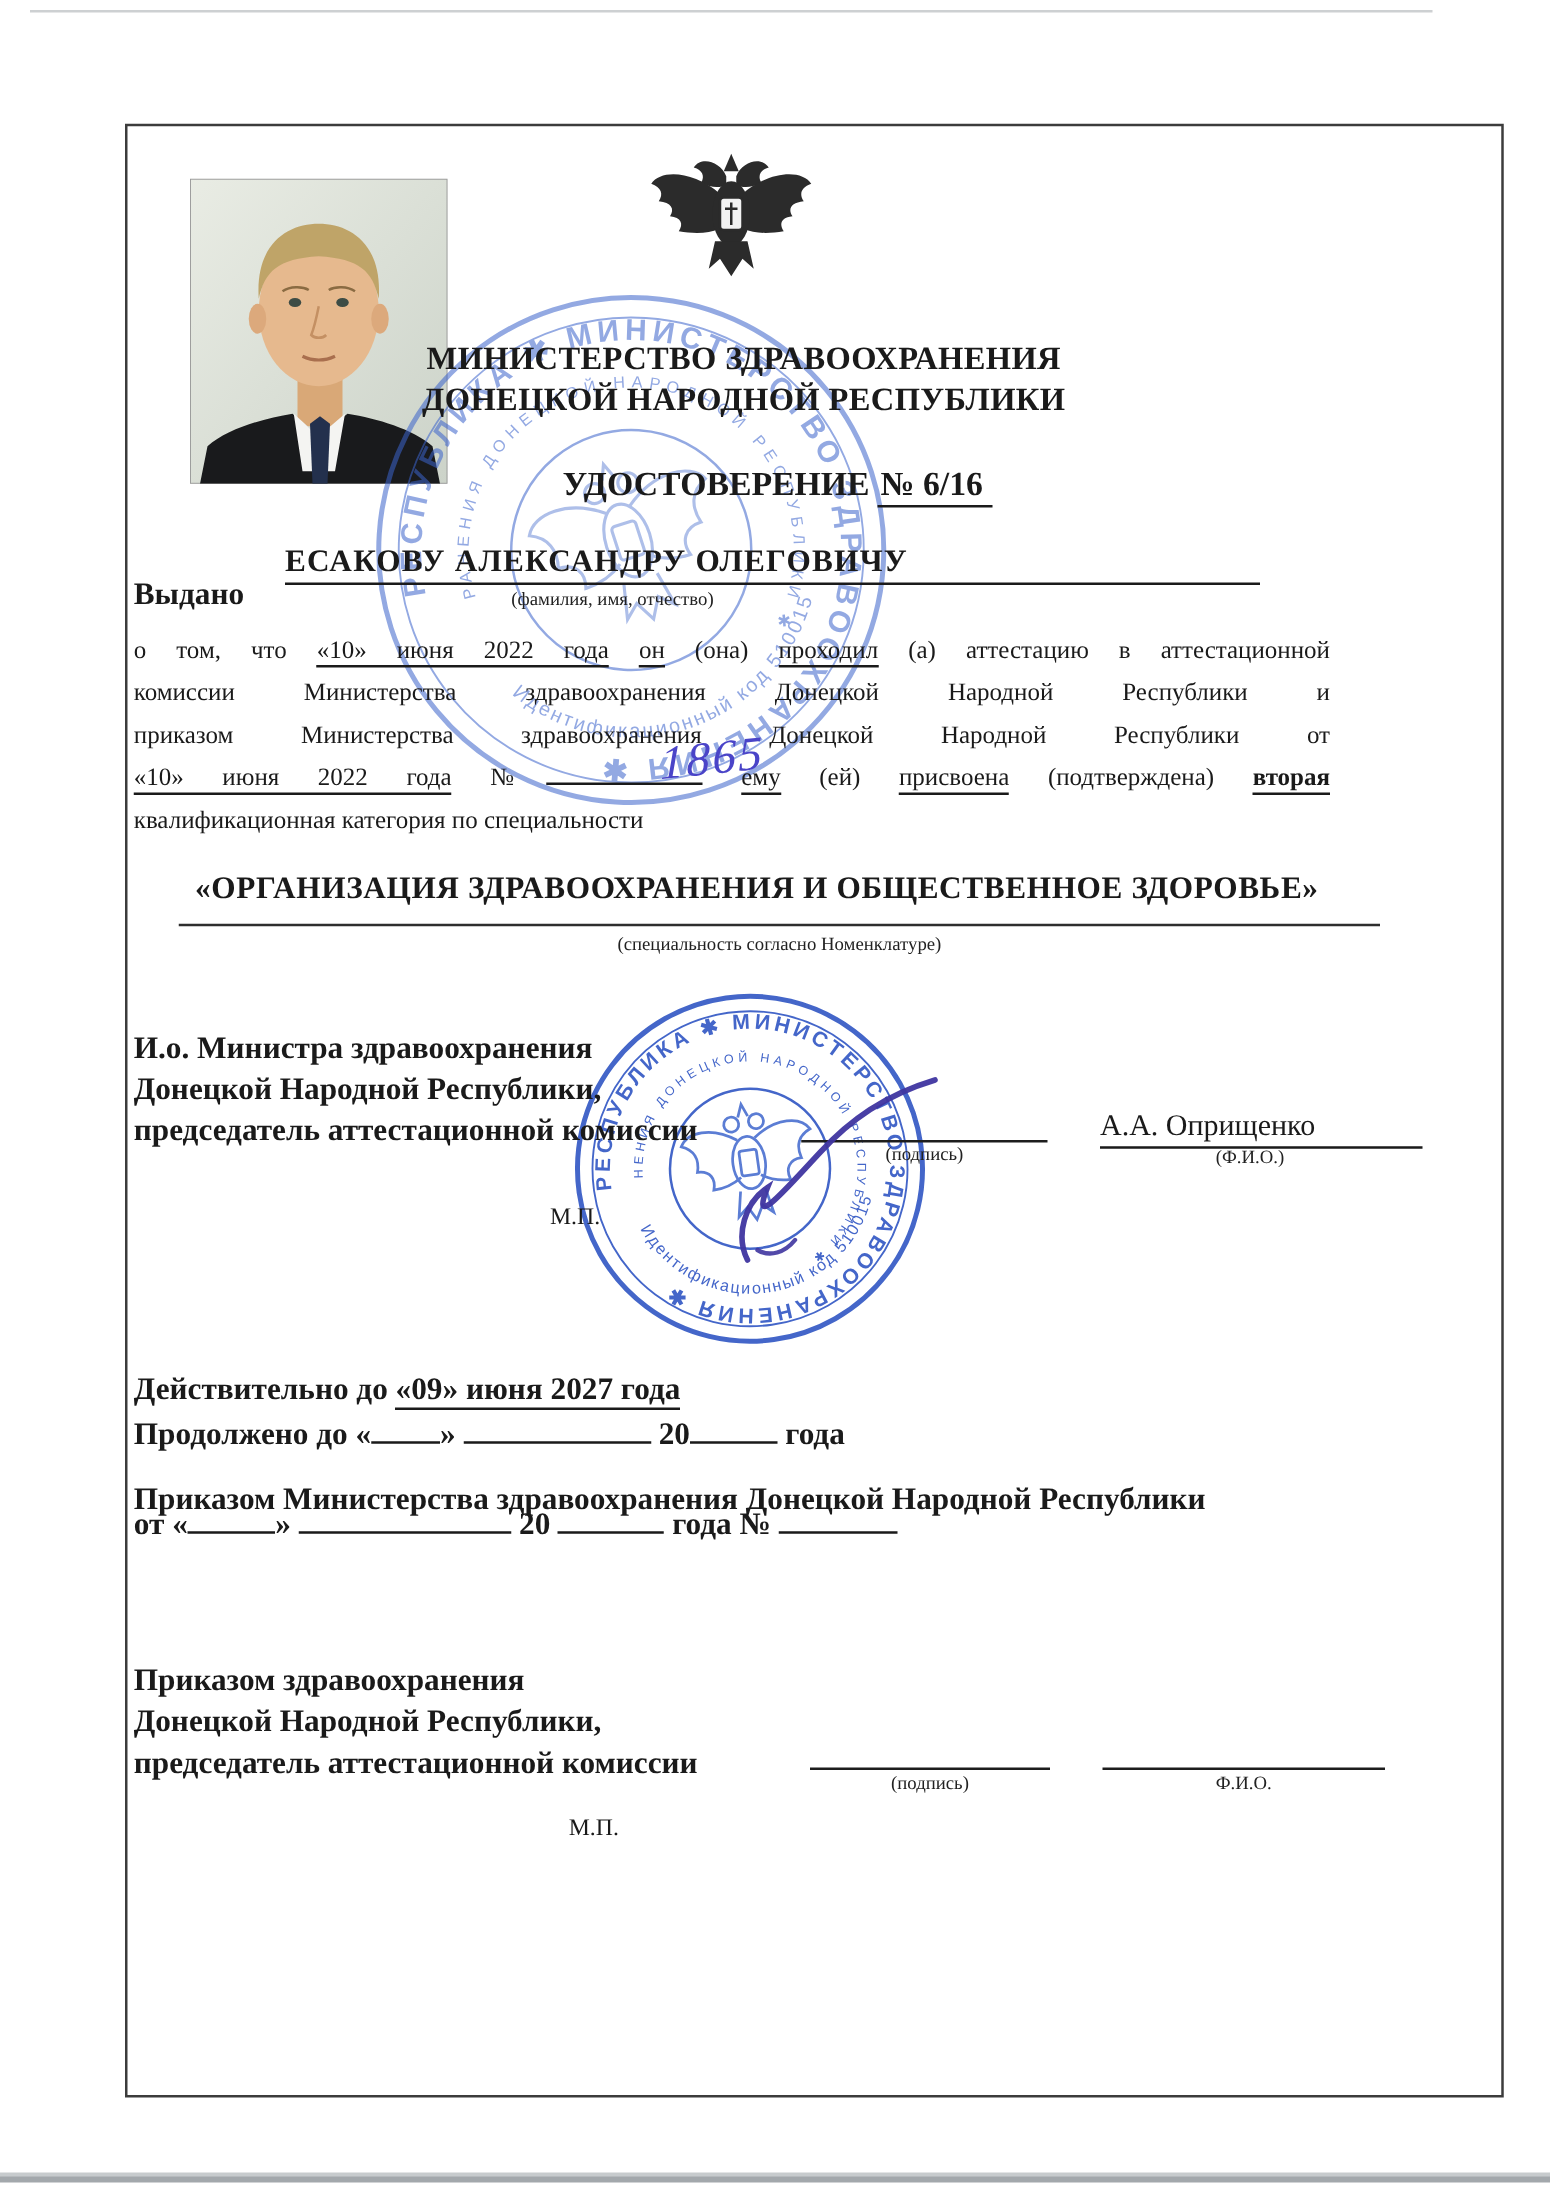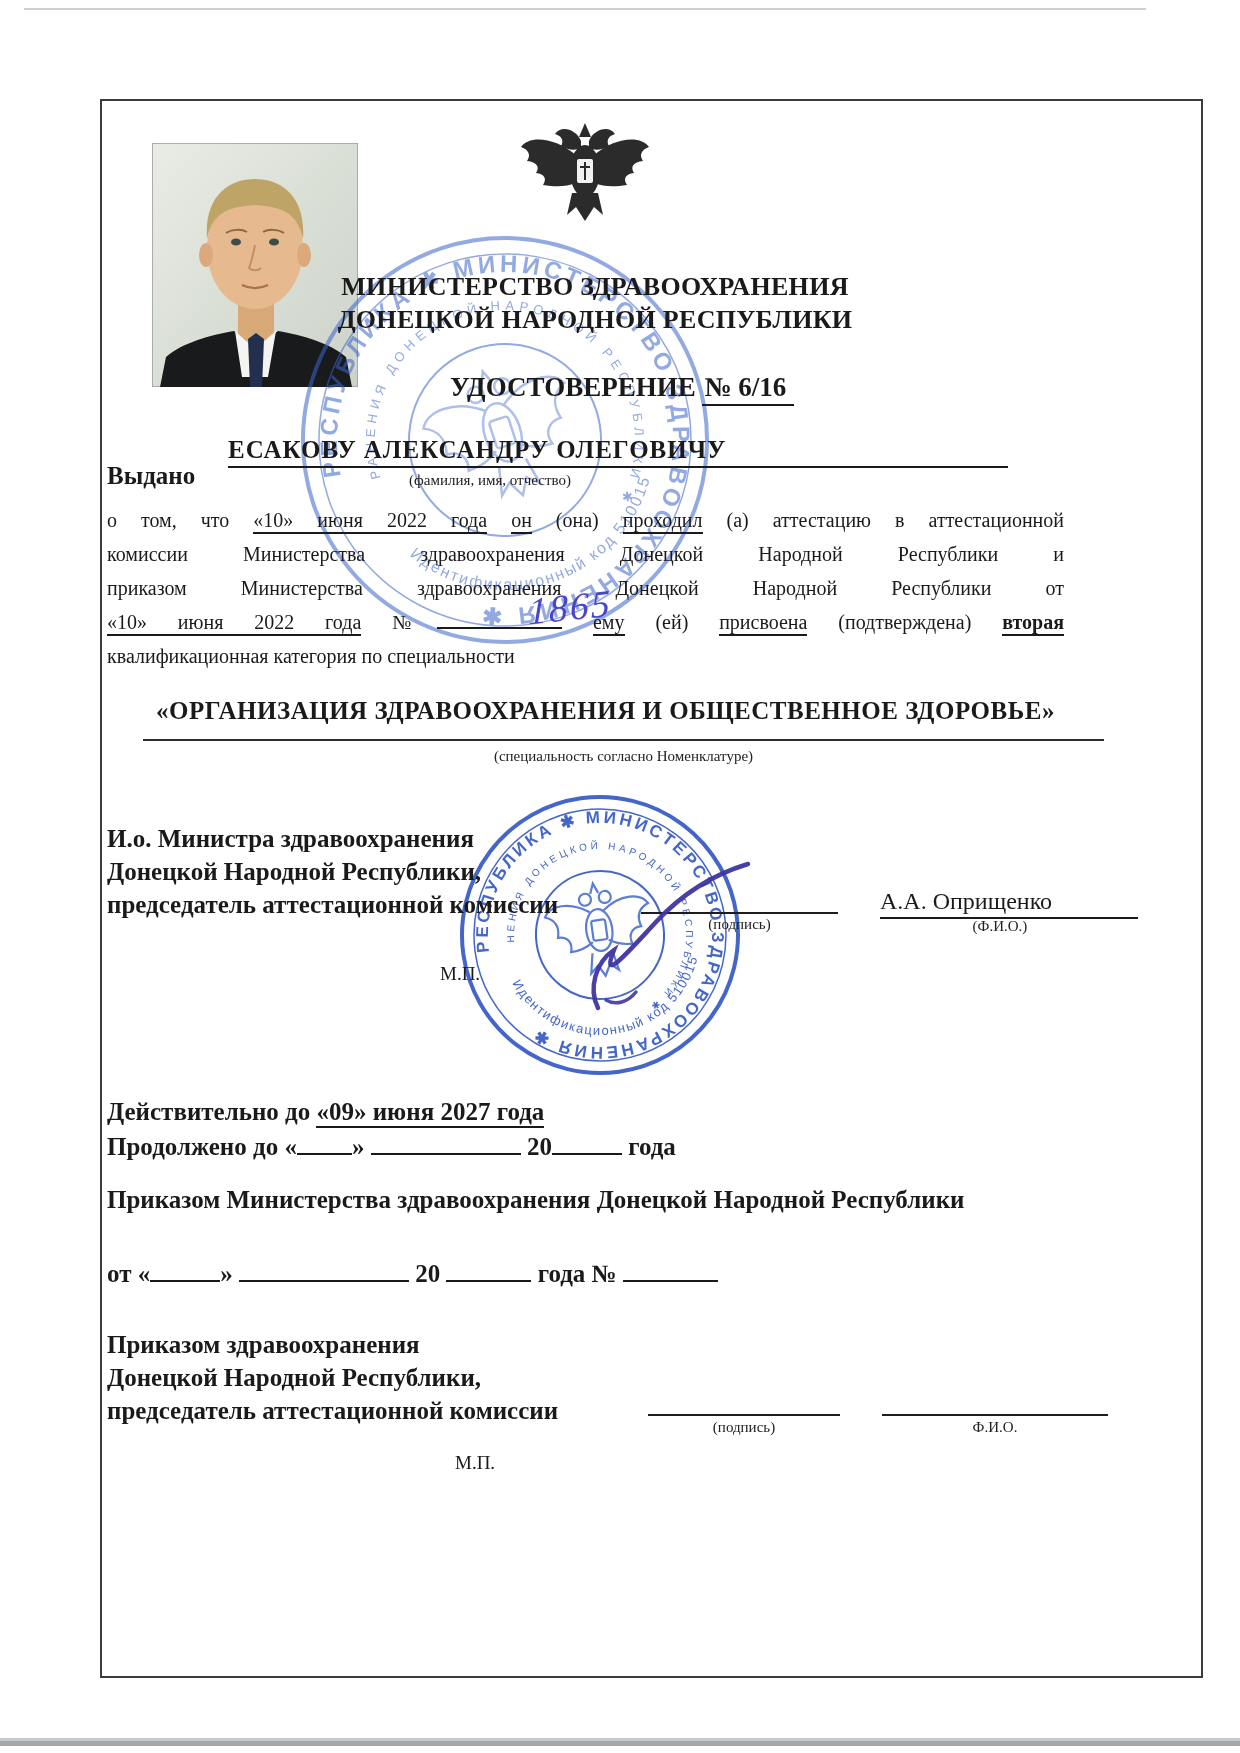--- a/index.html
+++ b/index.html
@@ -229,21 +229,21 @@
 
   <div class="abs lbl-b" style="left:107px;top:1128px;">
     <span>Продолжено до</span>
     <span>«</span><span class="blank w55"></span><span>»</span>
     <span class="blank w150"></span>
     <span>20</span><span class="blank w70"></span>
     <span>года</span>
   </div>
 
   <div class="abs lbl-b" style="left:107px;top:1186px;width:980px;">Приказом Министерства здравоохранения Донецкой Народной Республики</div>
-  <div class="abs lbl-b" style="left:107px;top:1255px;">
+  <div class="abs lbl-b" style="left:107px;top:1200px;">
     <span>от</span>
     <span>«</span><span class="blank w70"></span><span>»</span>
     <span class="blank w170"></span>
     <span>20</span>
     <span class="blank w85"></span>
     <span>года</span>
     <span>№</span>
     <span class="blank w95"></span>
   </div>
 

